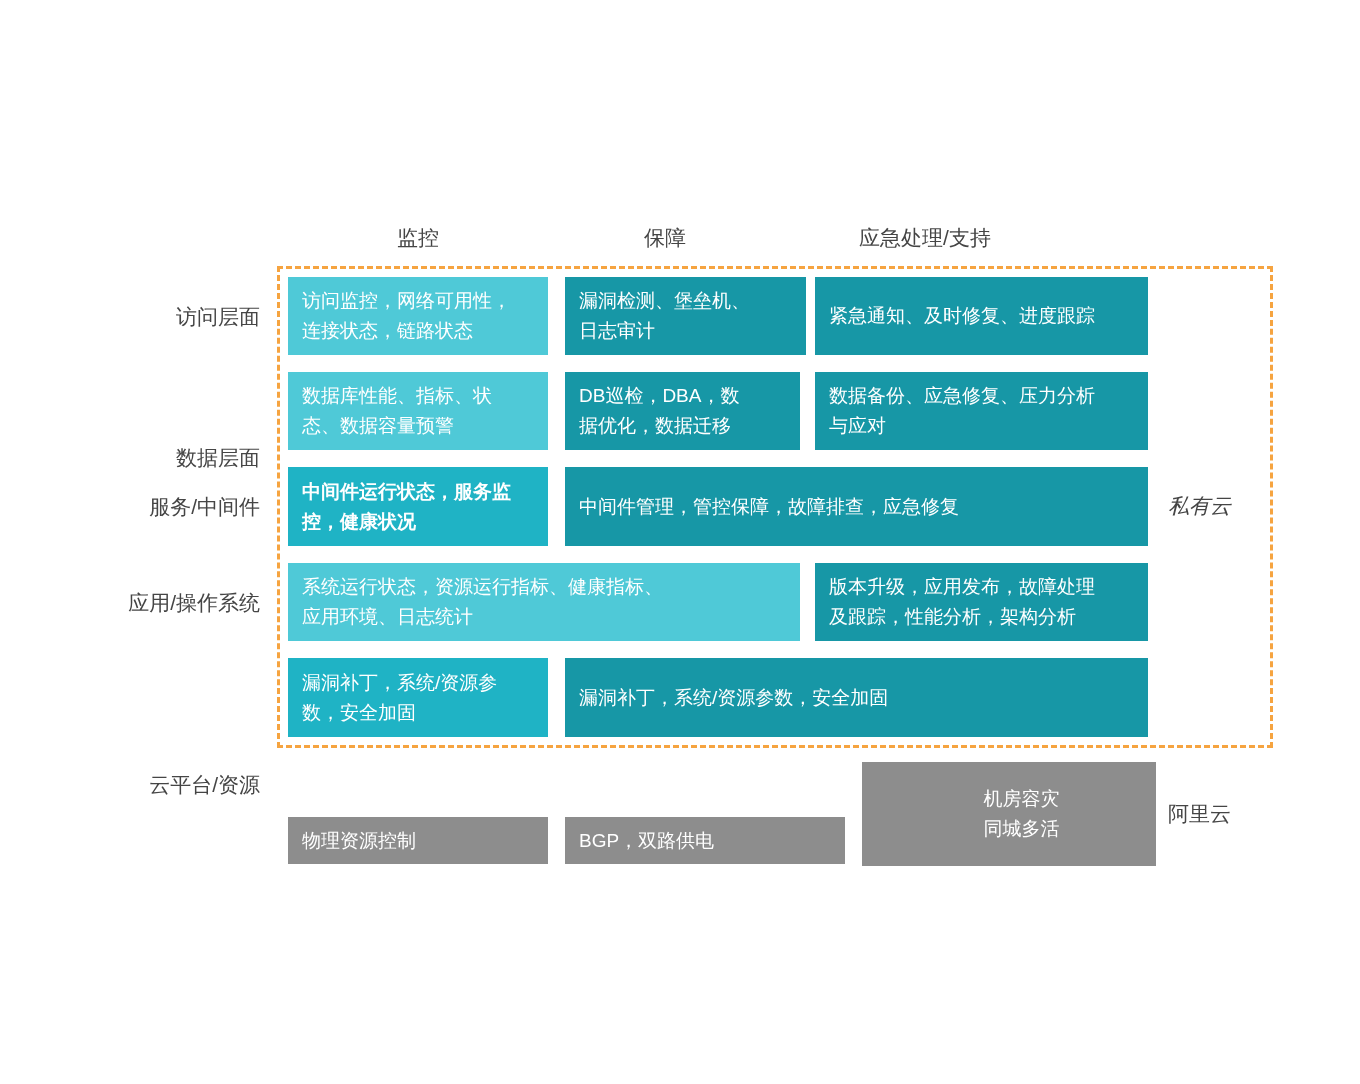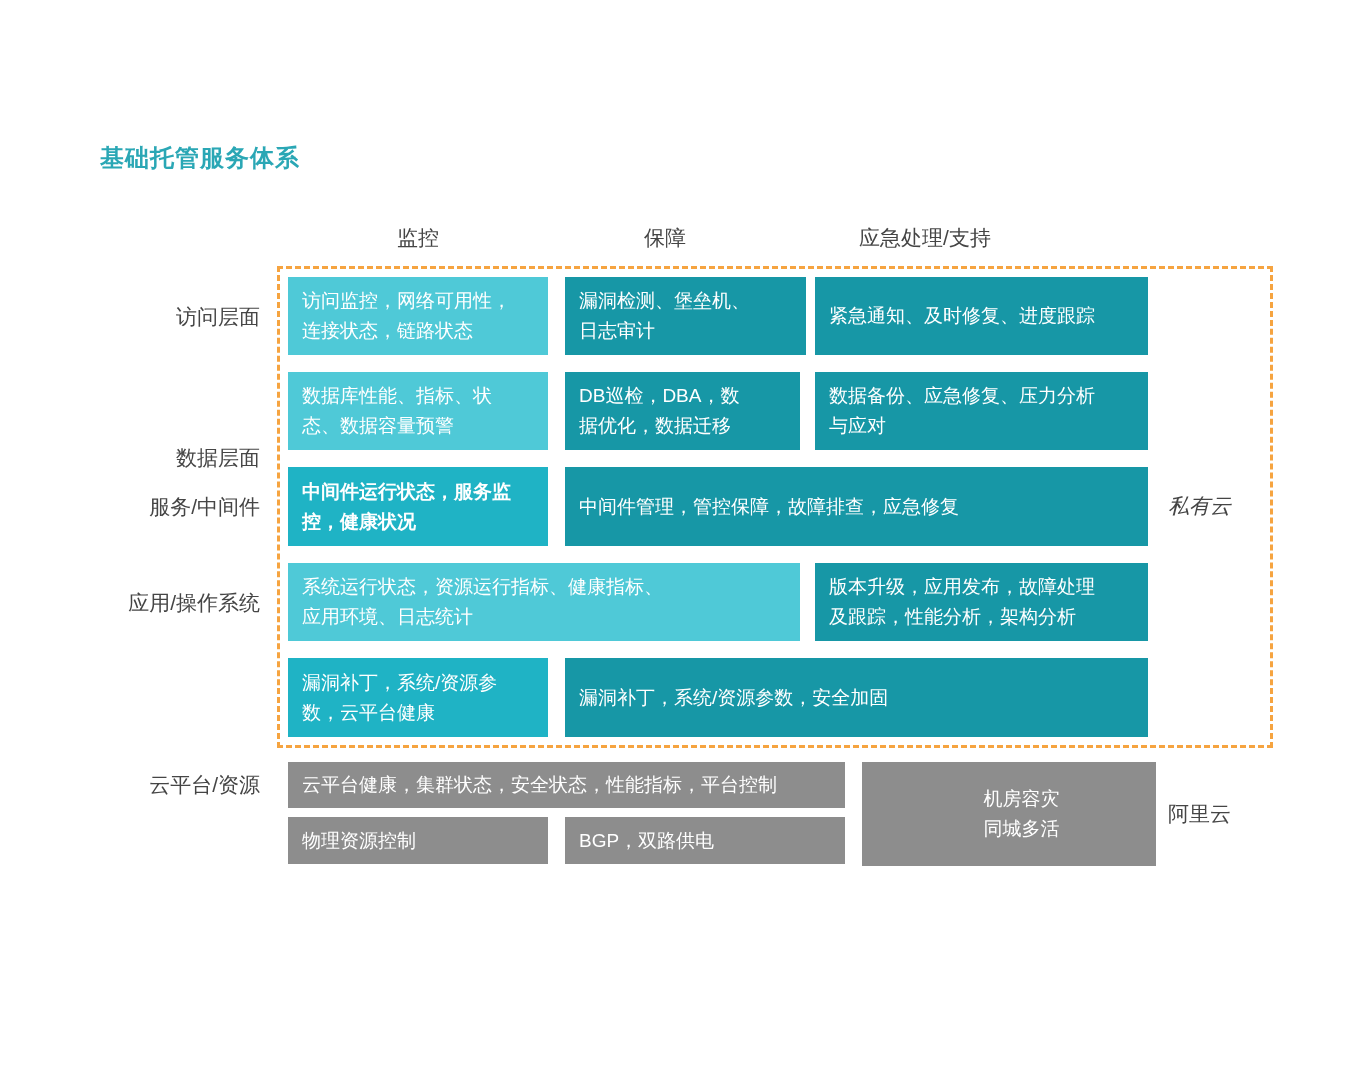--- a/index.html
+++ b/index.html
@@ -23,21 +23,20 @@
   .dark   { background:#1797A6; }
   .gray   { background:#8D8D8D; }
   .center { justify-content:center; text-align:center; }
 </style>
 </head>
 <body>
 
 <div class="canvas">
   <div class="card"></div>
 
-  <div class="title">基础托管服务体系</div>
 
   <div class="col-header" style="left:338px;width:160px;">监控</div>
   <div class="col-header" style="left:585px;width:160px;">保障</div>
   <div class="col-header" style="left:825px;width:200px;">应急处理/支持</div>
 
   <div class="dashed-box"></div>
 
   <div class="row-label" style="top:302px;">访问层面</div>
   <div class="row-label" style="top:397px;margin-top:46px;">数据层面</div>
   <div class="row-label" style="top:492px;">服务/中间件</div>
@@ -60,24 +59,23 @@
   <div class="cell medium" style="left:288px;top:467px;width:260px;height:79px;font-weight:bold;">中间件运行状态，服务监
 控，健康状况</div>
   <div class="cell dark" style="left:565px;top:467px;width:583px;height:79px;">中间件管理，管控保障，故障排查，应急修复</div>
 
   <div class="cell light" style="left:288px;top:563px;width:512px;height:78px;">系统运行状态，资源运行指标、健康指标、
 应用环境、日志统计</div>
   <div class="cell dark" style="left:815px;top:563px;width:333px;height:78px;">版本升级，应用发布，故障处理
 及跟踪，性能分析，架构分析</div>
 
   <div class="cell medium" style="left:288px;top:658px;width:260px;height:79px;">漏洞补丁，系统/资源参
-数，云平台健康</div>
+数，安全加固</div>
   <div class="cell dark" style="left:565px;top:658px;width:583px;height:79px;">漏洞补丁，系统/资源参数，安全加固</div>
 
-  <div class="cell gray" style="left:288px;top:762px;width:557px;height:46px;">云平台健康，集群状态，安全状态，性能指标，平台控制</div>
   <div class="cell gray" style="left:288px;top:817px;width:260px;height:47px;">物理资源控制</div>
   <div class="cell gray" style="left:565px;top:817px;width:280px;height:47px;">BGP，双路供电</div>
   <div class="cell gray center" style="left:862px;top:762px;width:294px;height:104px;padding-left:39px;">机房容灾
 同城多活</div>
 
   <div class="zone-label" style="left:1168px;top:492px;font-style:italic;">私有云</div>
   <div class="zone-label" style="left:1168px;top:800px;">阿里云</div>
 </div>
 
 </body></html>

